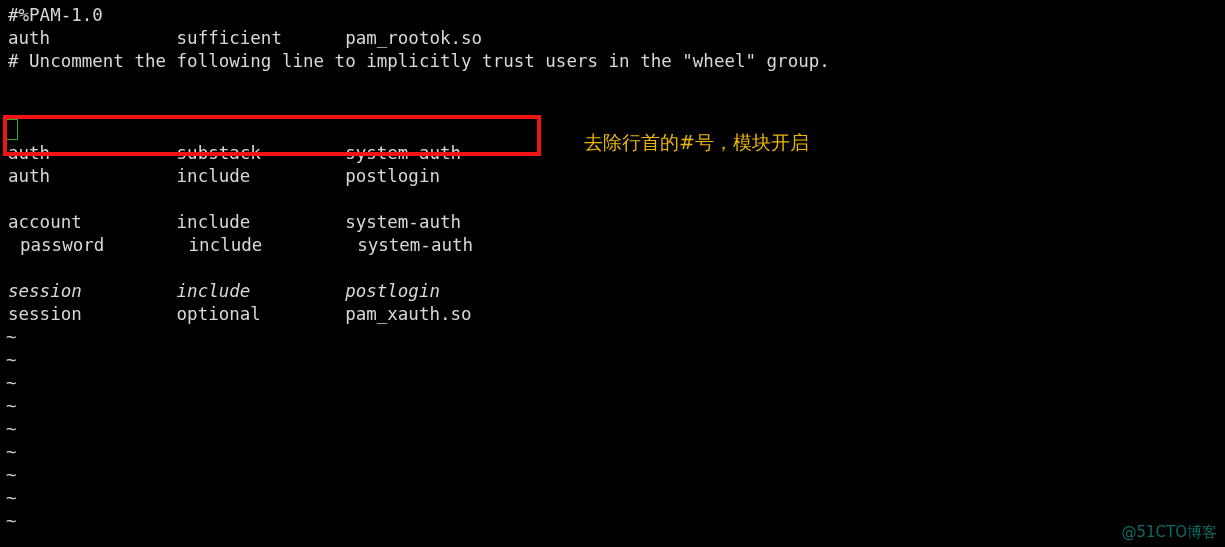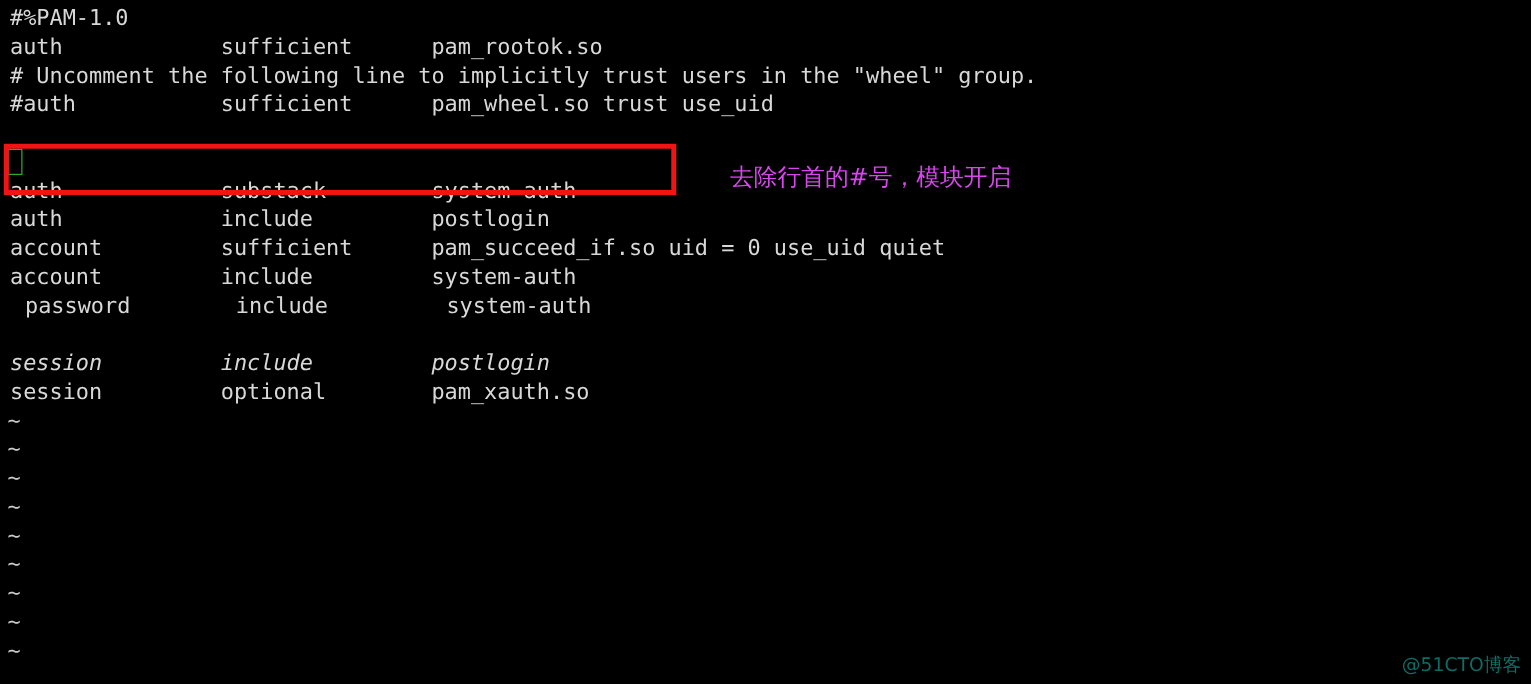--- a/index.html
+++ b/index.html
@@ -75,21 +75,21 @@
   }
 
   
   #annotation {
     position: absolute;
     left: 584px;
     top: 130px;
     font-family: "DejaVu Sans", "Liberation Sans", sans-serif;
     font-size: 19px;
     line-height: 24px;
-    color: #d946ef;
+    color: #eab308;
     white-space: pre;
     font-weight: 500;
   }
 
   
   #watermark {
     position: absolute;
     right: 8px;
     bottom: 6px;
     font-family: "DejaVu Sans", "Liberation Sans", sans-serif;
@@ -102,24 +102,22 @@
 </style>
 </head>
 <body>
 
 <div id="screen">
 
   <div id="buffer">
       <div class="line" style="top: 4px;">#%PAM-1.0</div>
       <div class="line" style="top: 27px;">auth            sufficient      pam_rootok.so</div>
       <div class="line" style="top: 50px;"># Uncomment the following line to implicitly trust users in the "wheel" group.</div>
-      <div class="line" style="top: 73px;">#auth           sufficient      pam_wheel.so trust use_uid</div>
       <div class="line" style="top: 142px;">auth            substack        system-auth</div>
       <div class="line" style="top: 165px;">auth            include         postlogin</div>
-      <div class="line" style="top: 188px;">account         sufficient      pam_succeed_if.so uid = 0 use_uid quiet</div>
       <div class="line" style="top: 211px;">account         include         system-auth</div>
       <div class="line" style="top: 234px; margin-left: 12px;">password        include         system-auth</div>
       <div class="line" style="top: 280px; font-style: italic;">session         include         postlogin</div>
       <div class="line" style="top: 303px;">session         optional        pam_xauth.so</div>
       <div class="tilde" style="top: 326px;">~</div>
       <div class="tilde" style="top: 349px;">~</div>
       <div class="tilde" style="top: 372px;">~</div>
       <div class="tilde" style="top: 395px;">~</div>
       <div class="tilde" style="top: 418px;">~</div>
       <div class="tilde" style="top: 441px;">~</div>

